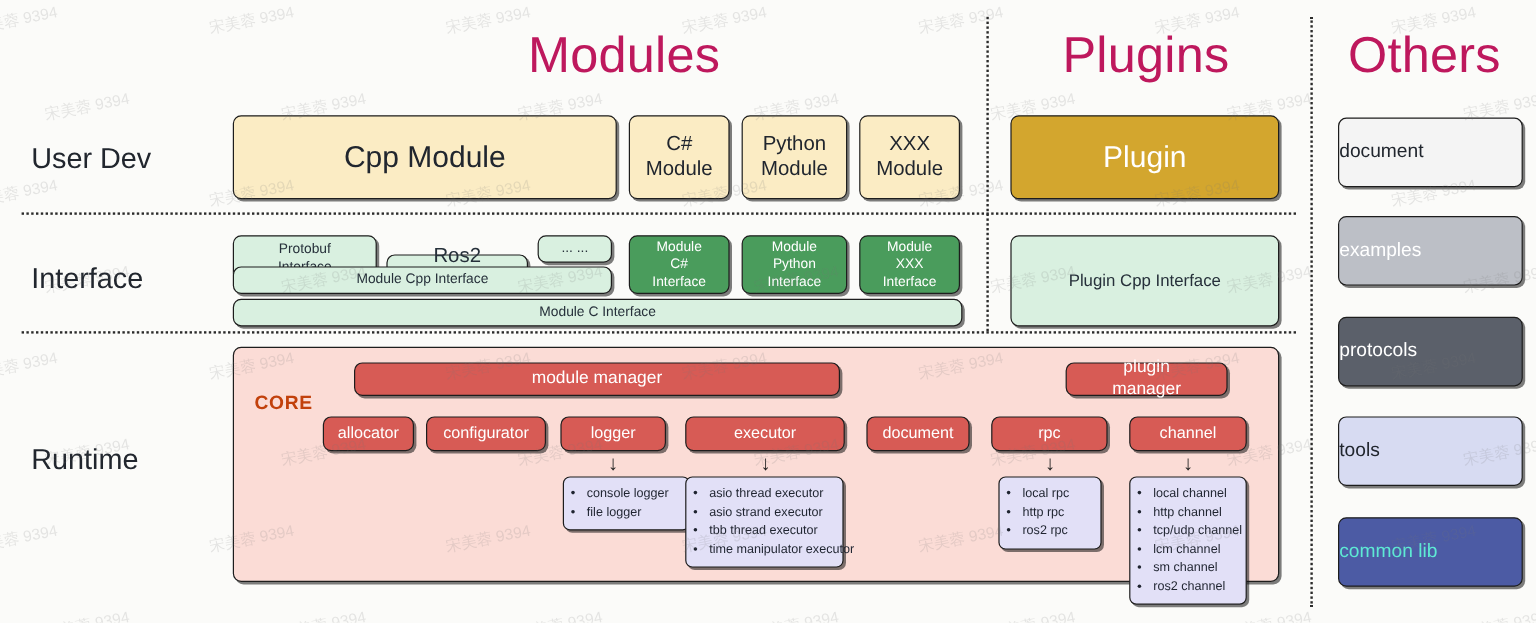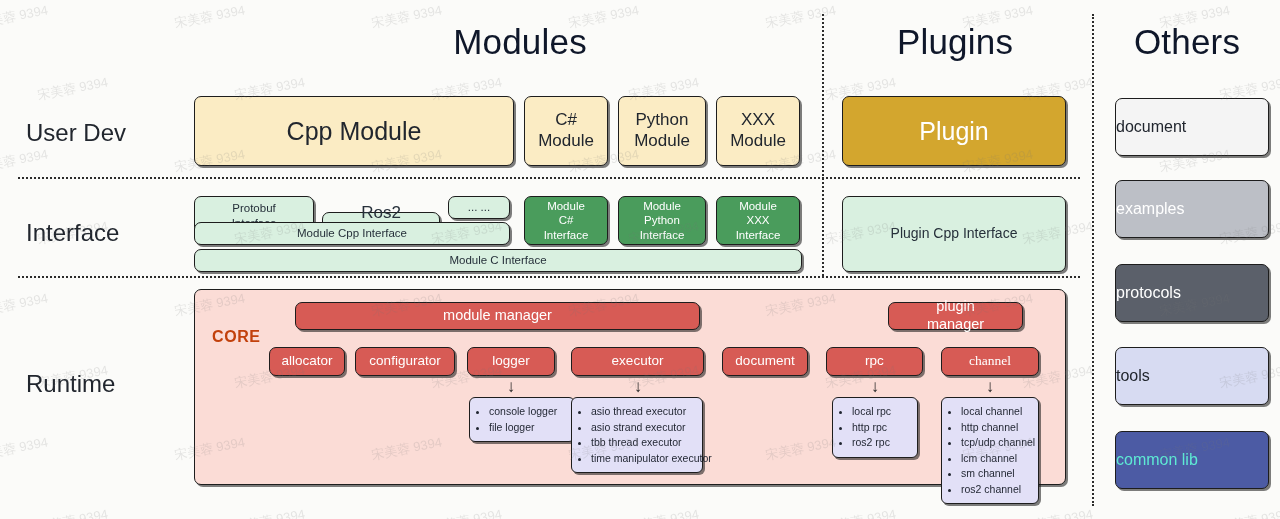--- a/index.html
+++ b/index.html
@@ -11,23 +11,23 @@
     width: 1280px; height: 519px;
     position: relative;
     font-family: "Liberation Sans", "DejaVu Sans", sans-serif;
     color: #1f2430;
     overflow: hidden;
   }
 
   
   .col-title {
     position: absolute;
-    font-size: 35px;
+    font-size: 42px;
     font-weight: 400;
-    color: #0f172a;
+    color: #be185d;
     text-align: center;
     letter-spacing: .2px;
     white-space: nowrap;
   }
   #title-modules { left: 330px; top: 22px; width: 380px; }
   #title-plugins { left: 830px; top: 22px; width: 250px; }
   #title-others  { left: 1098px; top: 22px; width: 178px; }
 
   
   .row-label {
@@ -120,21 +120,21 @@
     background: #d75b55; color: #ffffff;
   }
   #node-module-manager { left: 295px; top: 302px; width: 405px; height: 28px; font-size: 14.5px; }
   #node-plugin-manager { left: 888px; top: 302px; width: 135px; height: 28px; font-size: 14.5px; }
   #node-allocator      { left: 269px; top: 347px; width: 76px;  height: 29px; font-size: 13.5px; }
   #node-configurator   { left: 355px; top: 347px; width: 100px; height: 29px; font-size: 13.5px; }
   #node-logger         { left: 467px; top: 347px; width: 88px;  height: 29px; font-size: 13.5px; text-align: right; }
   #node-executor       { left: 571px; top: 347px; width: 133px; height: 29px; font-size: 13.5px; }
   #node-parameter      { left: 722px; top: 347px; width: 86px;  height: 29px; font-size: 13.5px; }
   #node-rpc            { left: 826px; top: 347px; width: 97px;  height: 29px; font-size: 13.5px; }
-  #node-channel        { left: 941px; top: 347px; width: 98px;  height: 29px; font-size: 13.5px; font-family: Liberation Serif, serif; }
+  #node-channel        { left: 941px; top: 347px; width: 98px;  height: 29px; font-size: 13.5px; }
 
   
   .arrow {
     position: absolute;
     width: 14px; height: 18px;
     color: #1d1d1d;
     font-size: 17px;
     line-height: 18px;
     text-align: center;
   }

